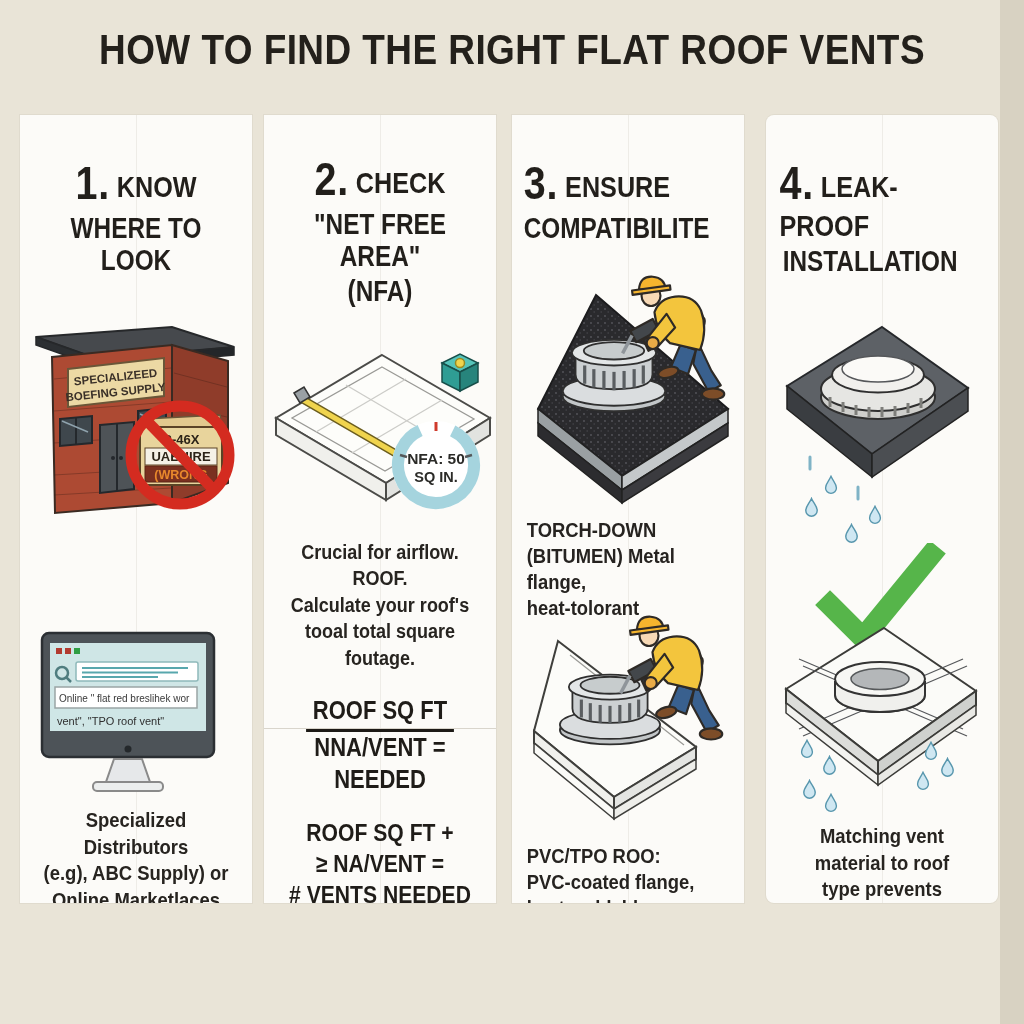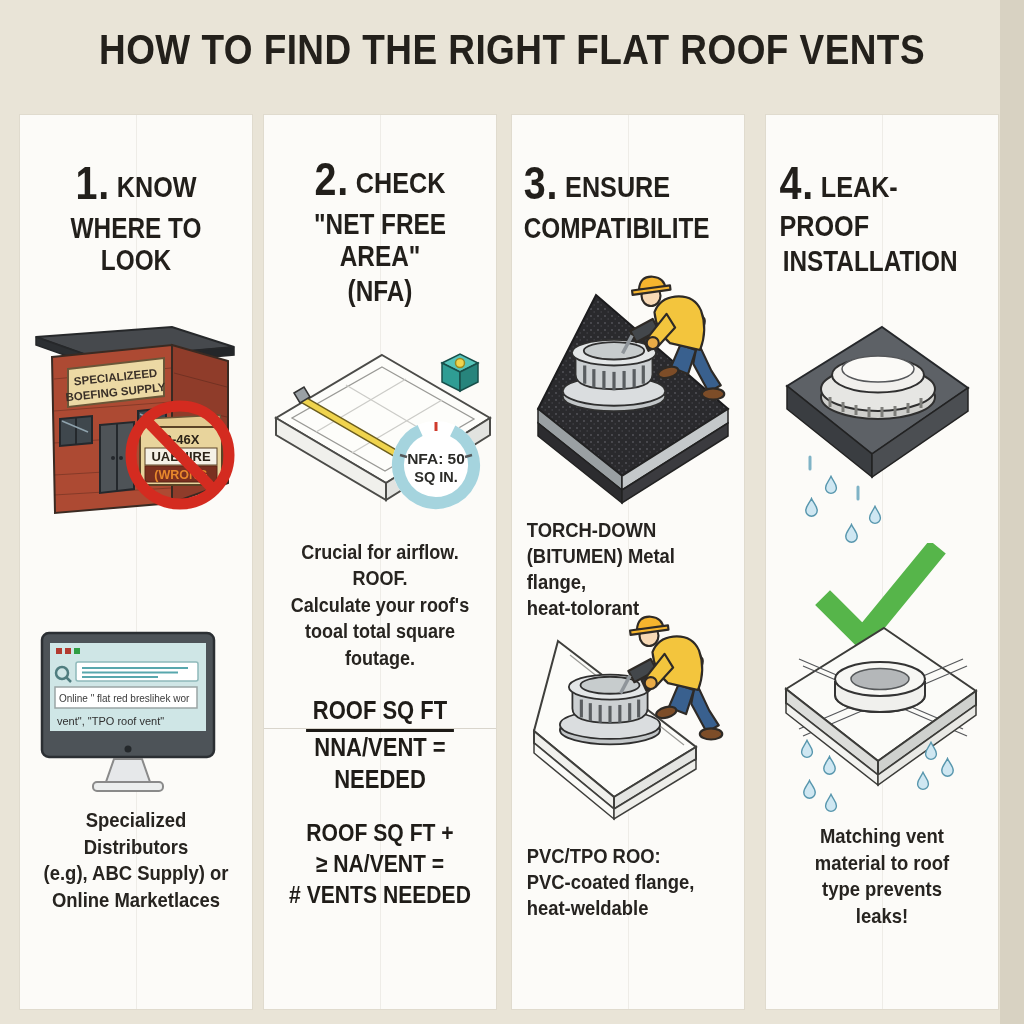--- a/index.html
+++ b/index.html
@@ -9,31 +9,31 @@
     font-family:"Liberation Sans", sans-serif;
     color:#211e1a;
   }
   #right-strip{position:absolute;top:0;right:0;width:24px;height:1024px;background:#d8d2c2;}
   #title{
     position:absolute;top:26px;left:0;width:1024px;text-align:center;
     font-size:42px;font-weight:bold;letter-spacing:.5px;color:#23201b;
     transform:scaleX(.88);
   }
   .card{
-    position:absolute;top:115px;height:894px;background:#fcfbf8;overflow:hidden;
+    position:absolute;top:115px;height:788px;background:#fcfbf8;overflow:hidden;
     box-shadow:0 0 0 1px rgba(90,80,60,.06);
   }
   .card::before{
     content:'';position:absolute;left:50%;top:0;bottom:0;width:1px;
     background:rgba(120,110,90,.10);
   }
   #card1{left:20px;width:232px;}
   #card2{left:264px;width:232px;}
   #card3{left:512px;width:232px;}
-  #card4{left:766px;width:232px;}
+  #card4{left:766px;width:232px;border-radius:8px;}
 
   .hdr{position:absolute;left:0;right:0;top:42px;text-align:center;
        font-weight:bold;line-height:1.1;transform:scaleX(.84);color:#221f1b;}
   .h-num{font-size:47px;vertical-align:-2px;letter-spacing:1px;}
   .h-word{font-size:30px;margin-left:8px;}
   .h-line{font-size:29px;margin-top:4px;}
   #card2 .hdr{top:38px;}
   #card3 .hdr{text-align:left;padding-left:14px;transform-origin:left top;}
   #card4 .hdr{text-align:left;padding-left:16px;transform-origin:left top;}
 

